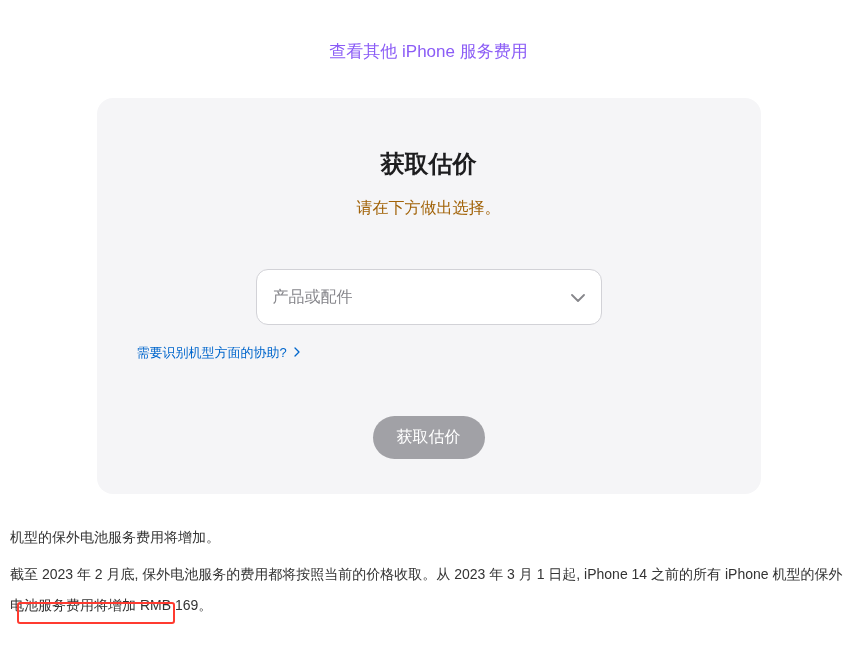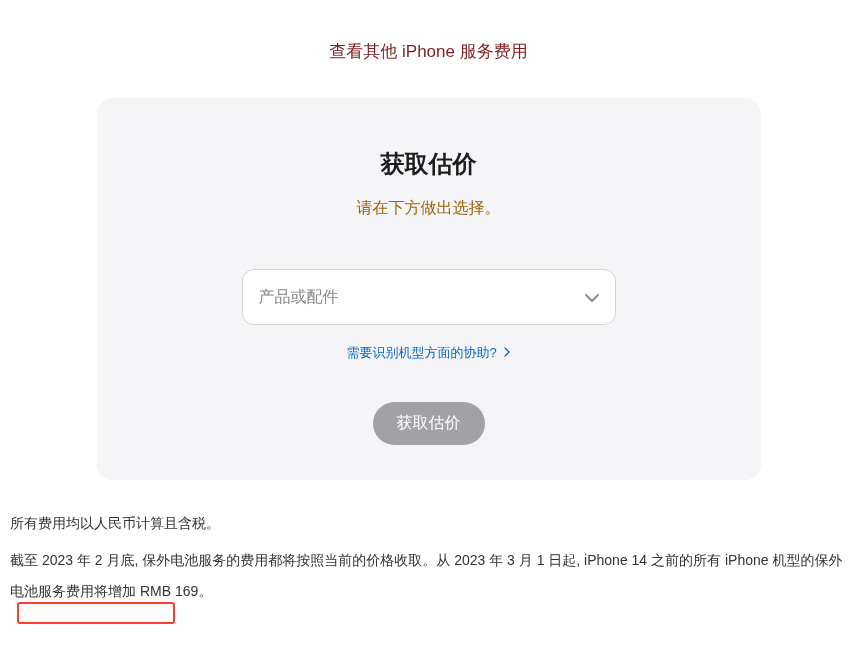--- a/index.html
+++ b/index.html
@@ -13,21 +13,21 @@
       width: 857px;
       height: 663px;
       position: relative;
     }
     .top-link {
       text-align: center;
       padding-top: 40px;
       padding-bottom: 35px;
     }
     .top-link a {
-      color: #7f1d1d;
+      color: #8b5cf6;
       text-decoration: none;
       font-size: 17px;
     }
     .card {
       background: #f5f5f7;
       border-radius: 16px;
       width: 664px;
       margin: 0 auto;
       padding: 50px 40px 35px 40px;
     }
@@ -39,21 +39,21 @@
       margin-bottom: 18px;
     }
     .card-subtitle {
       text-align: center;
       font-size: 16px;
       color: #a16207;
       margin-bottom: 50px;
     }
     .select-wrapper {
       position: relative;
-      width: 374px;
+      width: 346px;
       margin: 0 auto 18px auto;
     }
     .select-field {
       width: 100%;
       height: 56px;
       background: #ffffff;
       border: 1px solid #d2d2d7;
       border-radius: 12px;
       padding: 0 40px 0 16px;
       font-size: 16px;
@@ -68,23 +68,22 @@
       right: 16px;
       top: 50%;
       transform: translateY(-50%);
       pointer-events: none;
     }
     .chevron svg {
       width: 14px;
       height: 8px;
     }
     .help-link {
-      text-align: center;
       margin-top: 16px;
-      margin-bottom: 40px;
+      margin-bottom: 54px;
     }
     .help-link a {
       color: #0066cc;
       text-decoration: none;
       font-size: 13px;
     }
     .help-link .chev-right {
       display: inline-block;
       margin-left: 4px;
     }
@@ -146,17 +145,17 @@
             <path d="M1 1L5 5L1 9" stroke="#0066cc" stroke-width="1.3" stroke-linecap="round" stroke-linejoin="round"></path>
           </svg>
       </span>
     </a>
   </div>
 
   <button class="submit-btn">获取估价</button>
 </div>
 
 <div class="footer-text">
-  <p>所有费用均以人民币计算且含税。</p>
+  <p>机型的保外电池服务费用将增加。</p>
   <p>截至 2023 年 2 月底, 保外电池服务的费用都将按照当前的价格收取。从 2023 年 3 月 1 日起, iPhone 14 之前的所有 iPhone 机型的保外电池服务费用将增加 RMB 169。</p>
 </div>
 
 <div class="highlight-box" style="left:17px; top:602px; width:158px; height:22px;"></div>
 
 </body></html>

